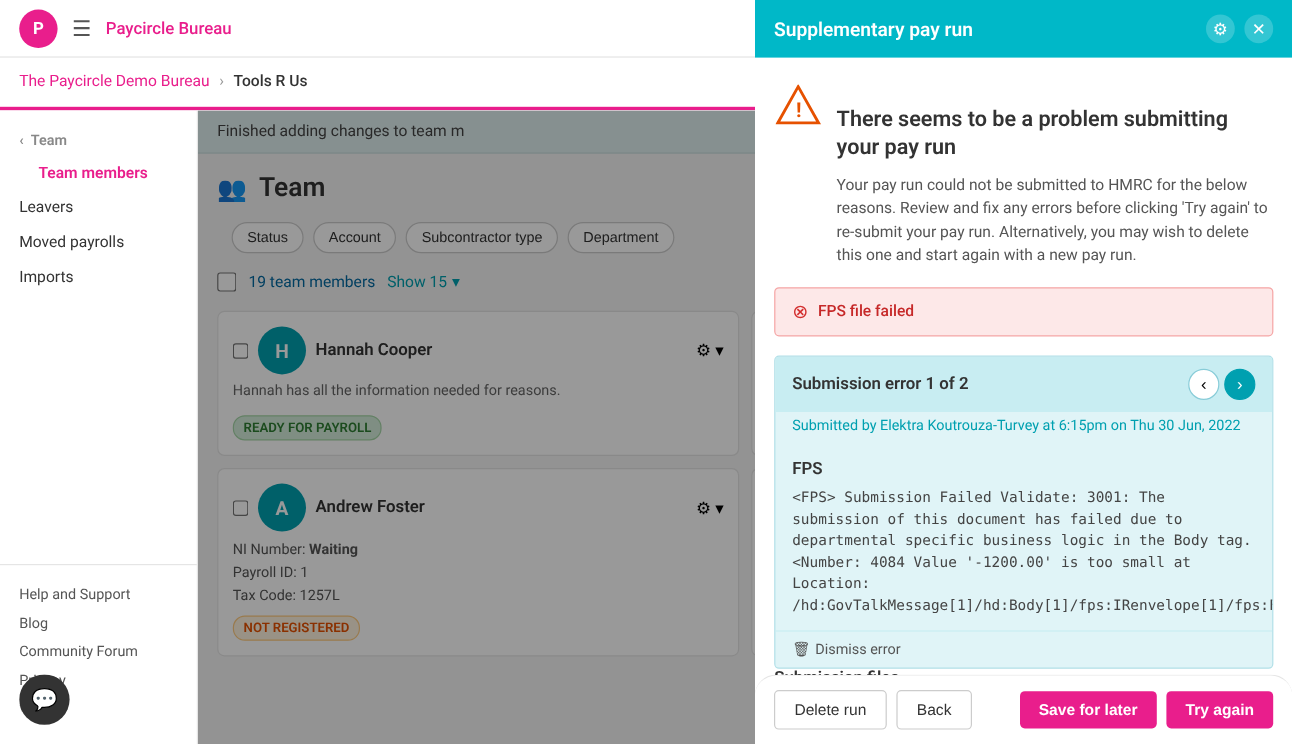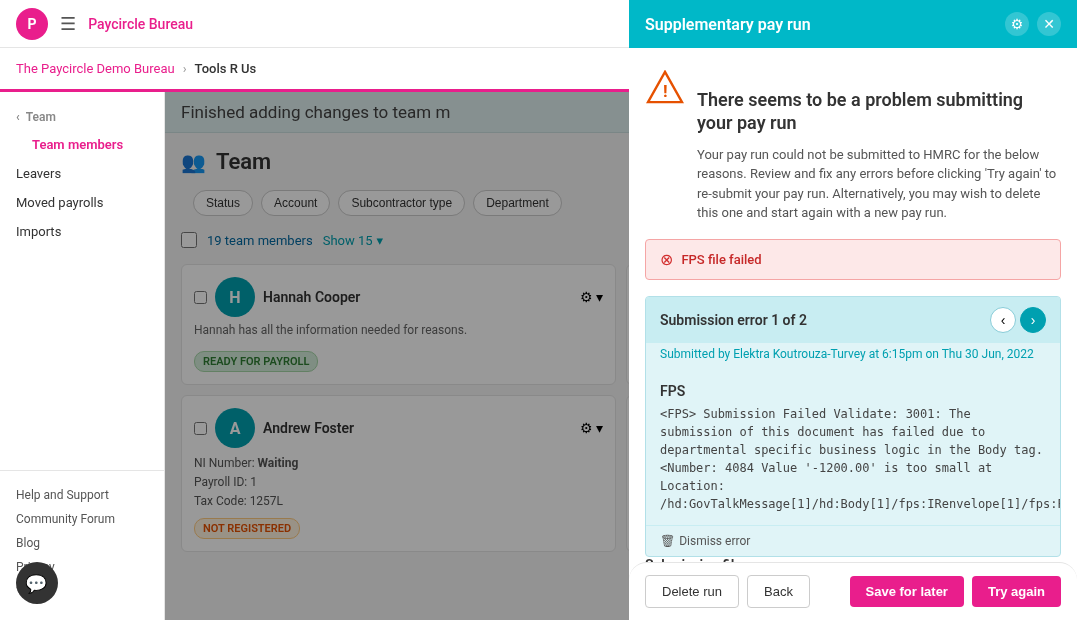--- a/index.html
+++ b/index.html
@@ -92,21 +92,21 @@
       flex: 1;
       overflow: hidden;
       position: relative;
       background: #f5f5f5;
     }
 
     
     .banner {
       background: #e0f0f0;
       padding: 10px 16px;
-      font-size: 17px;
+      font-size: 13px;
       color: #444;
       border-bottom: 1px solid #cce0e0;
     }
 
     
     .team-header {
       display: flex;
       align-items: center;
       gap: 10px;
       padding: 16px 16px 8px;
@@ -410,24 +410,24 @@
     </div>
     <div class="sidebar-nav-item">
       <span>Imports</span>
     </div>
 
     <div class="sidebar-bottom">
       <div class="sidebar-bottom-item">
         <span>Help and Support</span>
       </div>
       <div class="sidebar-bottom-item">
+        <span>Blog</span>
+      </div>
+      <div class="sidebar-bottom-item">
         <span>Community Forum</span>
-      </div>
-      <div class="sidebar-bottom-item">
-        <span>Blog</span>
       </div>
       <div class="sidebar-bottom-item">
         <span>Privacy</span>
       </div>
       <div class="sidebar-version">v9.0</div>
     </div>
   </div>
 
   <div class="content-area">
 

